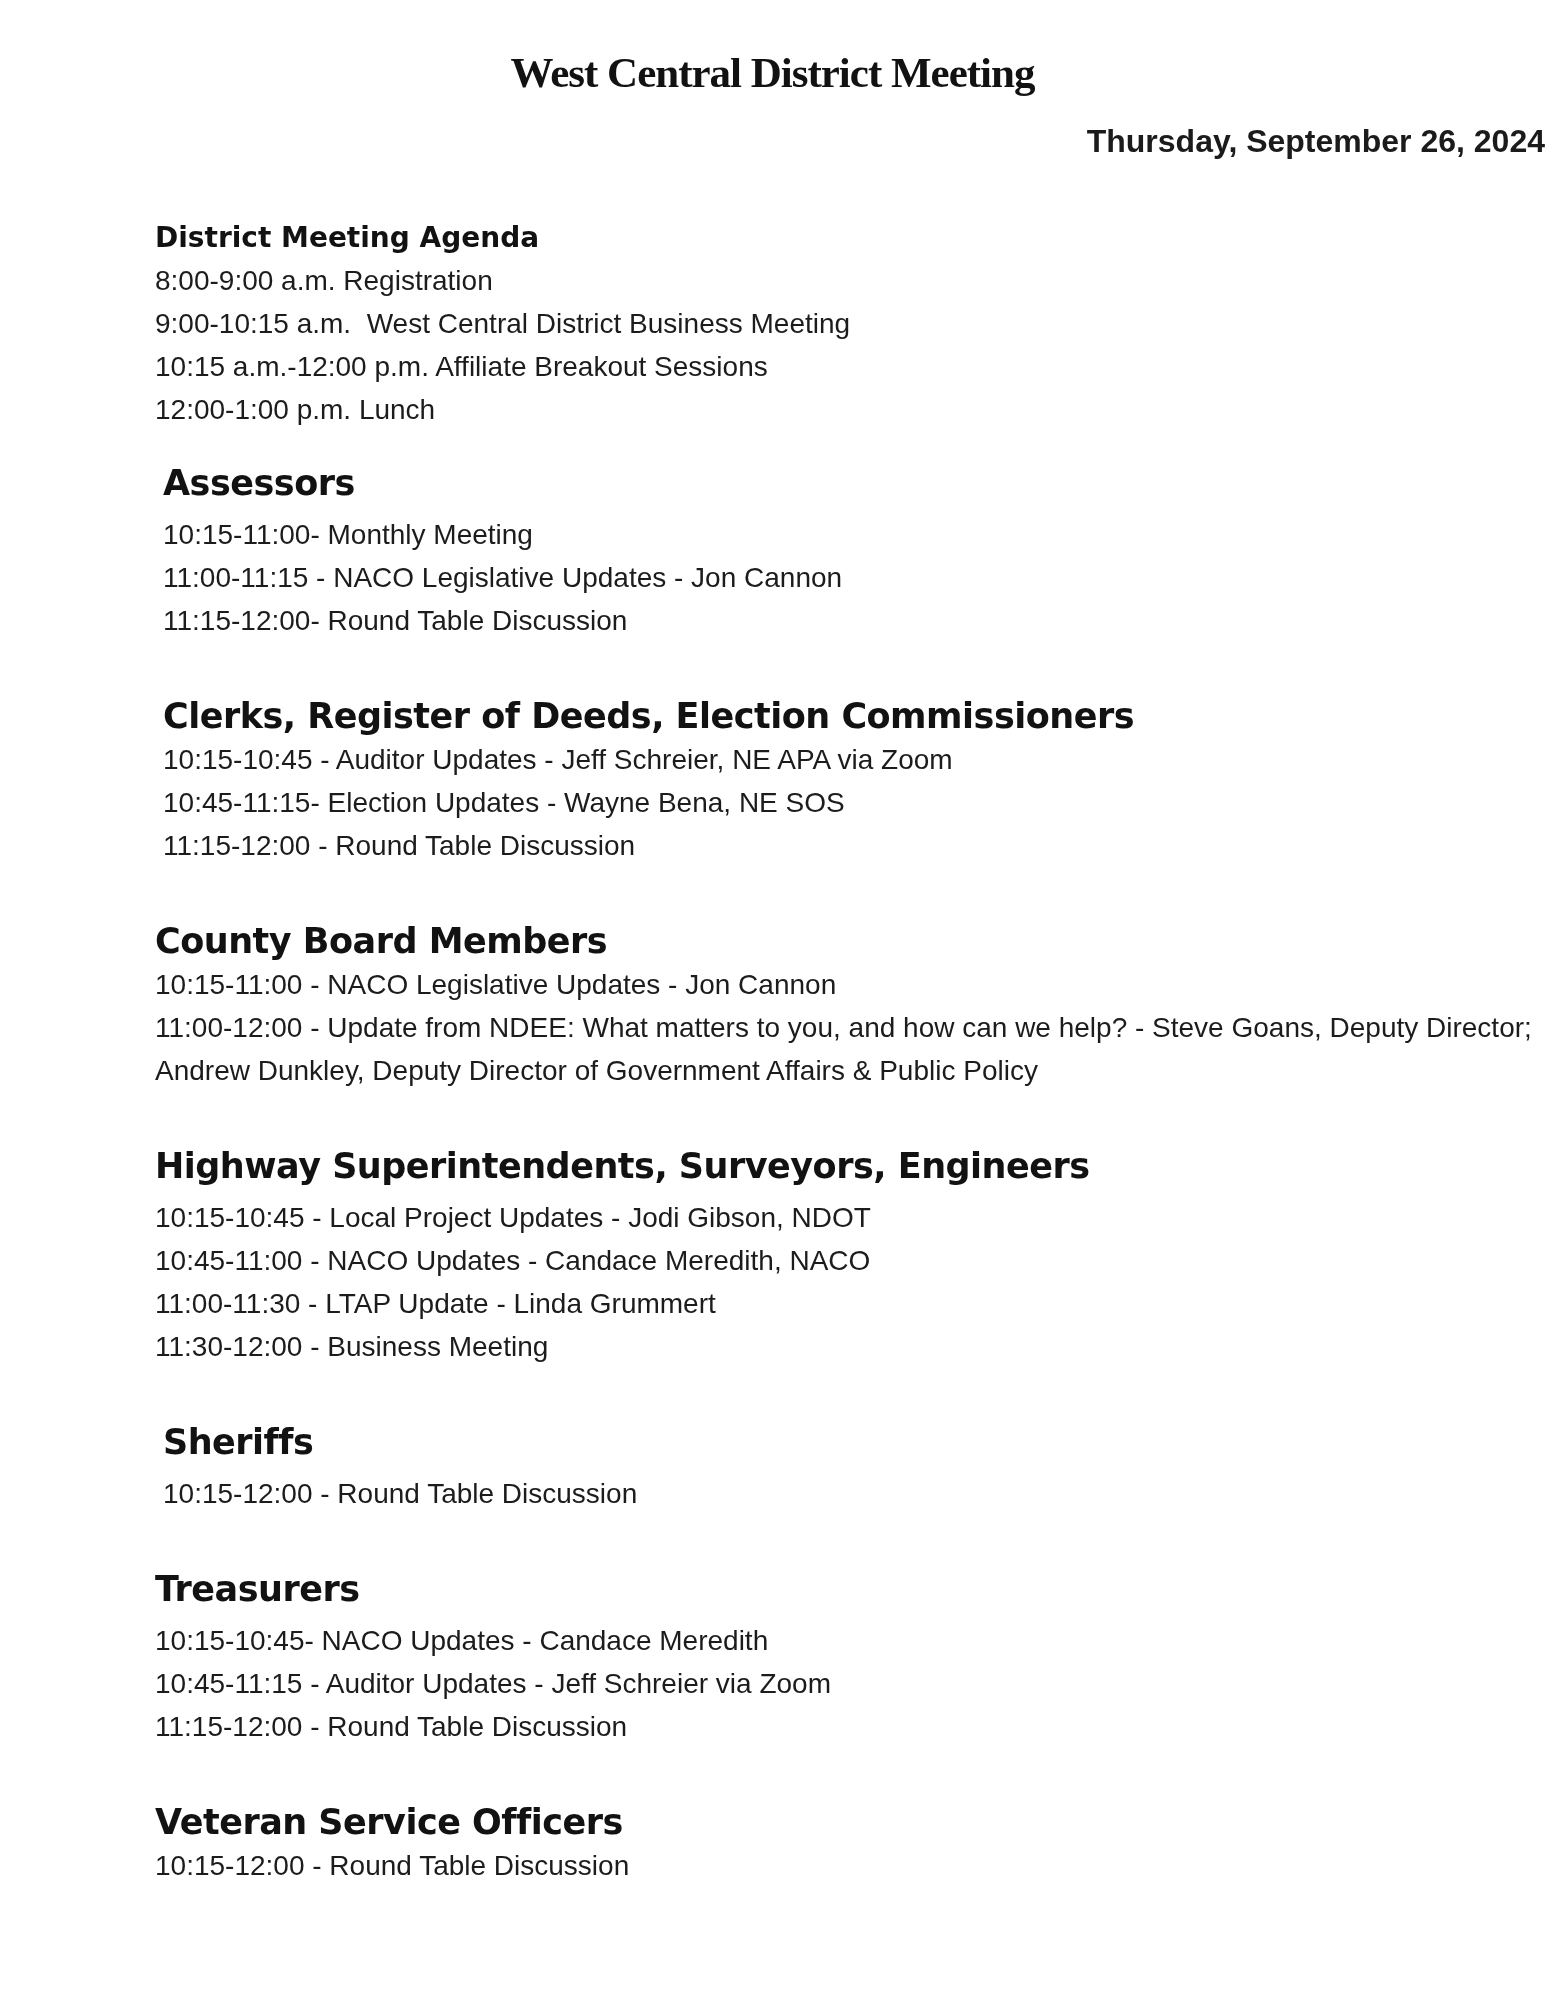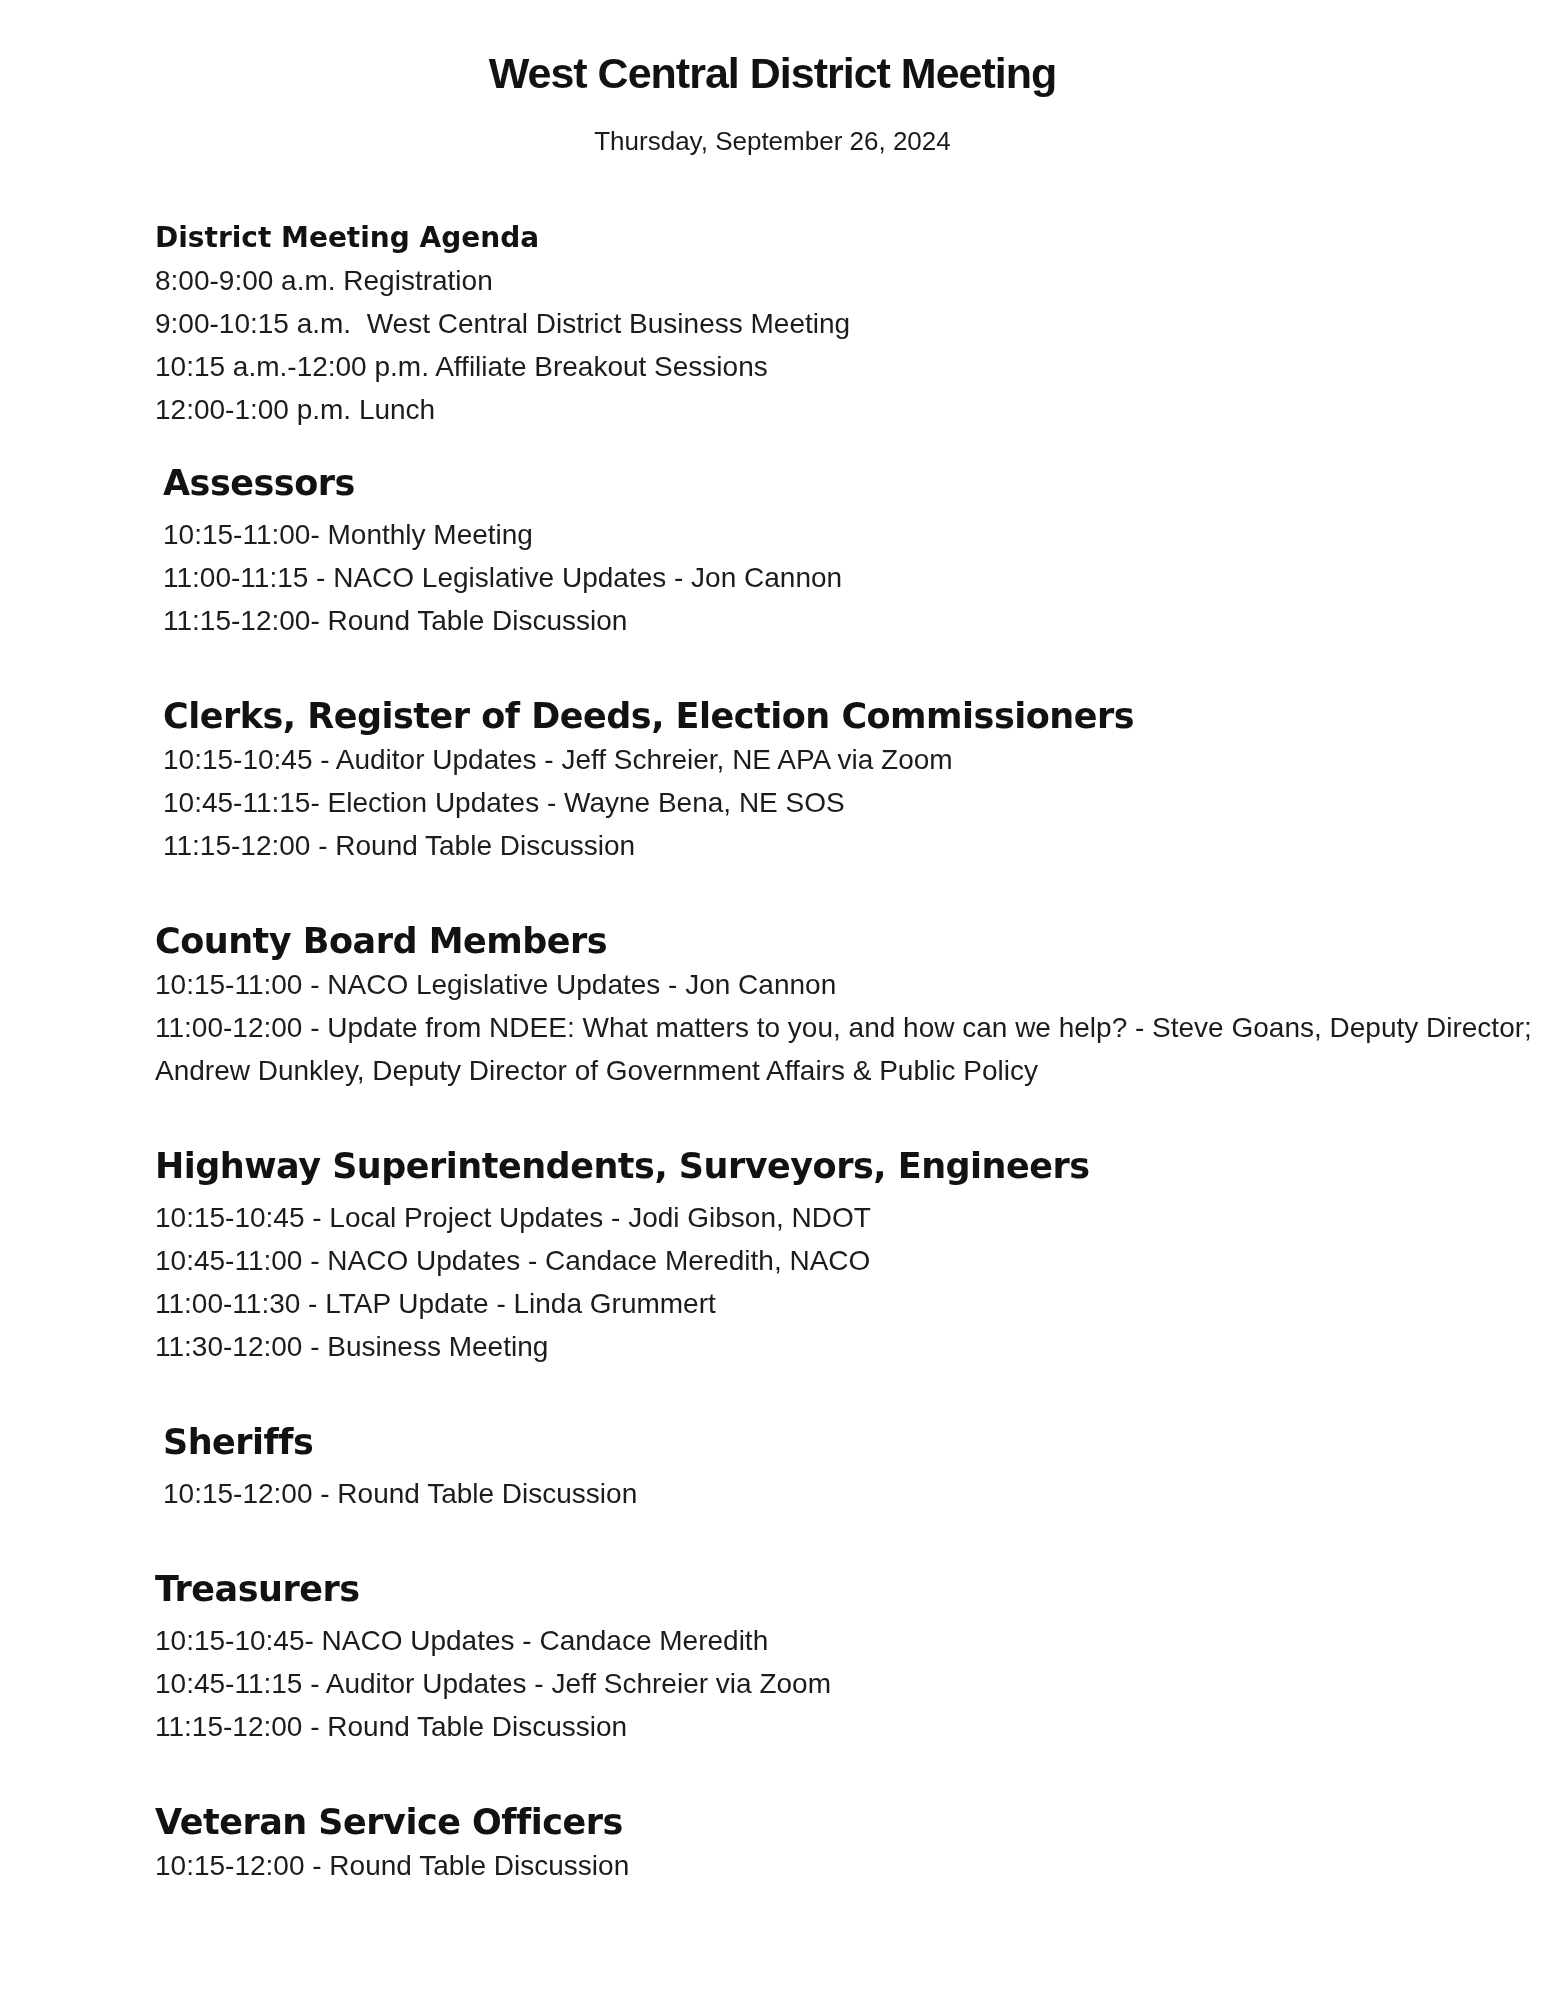--- a/index.html
+++ b/index.html
@@ -20,33 +20,34 @@
     height: 2000px;
     padding-top: 46px;
   }
   
   .doc-header {
     text-align: center;
     width: 100%;
   }
   .doc-title {
     margin: 0;
-    font-family: Liberation Sans, sans-serif;
+    font-family: Liberation Serif, serif;
     font-weight: 700;
     font-size: 43px;
     letter-spacing: -1px;
     line-height: 54px;
     color: #121212;
   }
   .doc-subtitle {
     margin: 0;
-    font-size: 26px;
-    font-weight: 400;
+    font-size: 32px;
+    font-weight: 700;
     line-height: 54px;
     color: #1b1b1b;
+    text-align: right;
   }
   .doc-subtitle.date { margin-top: 14px; }
   
   .content {
     margin-left: 155px;
     width: 1400px;
   }
   .body-line {
     font-size: 28px;
     line-height: 43px;

